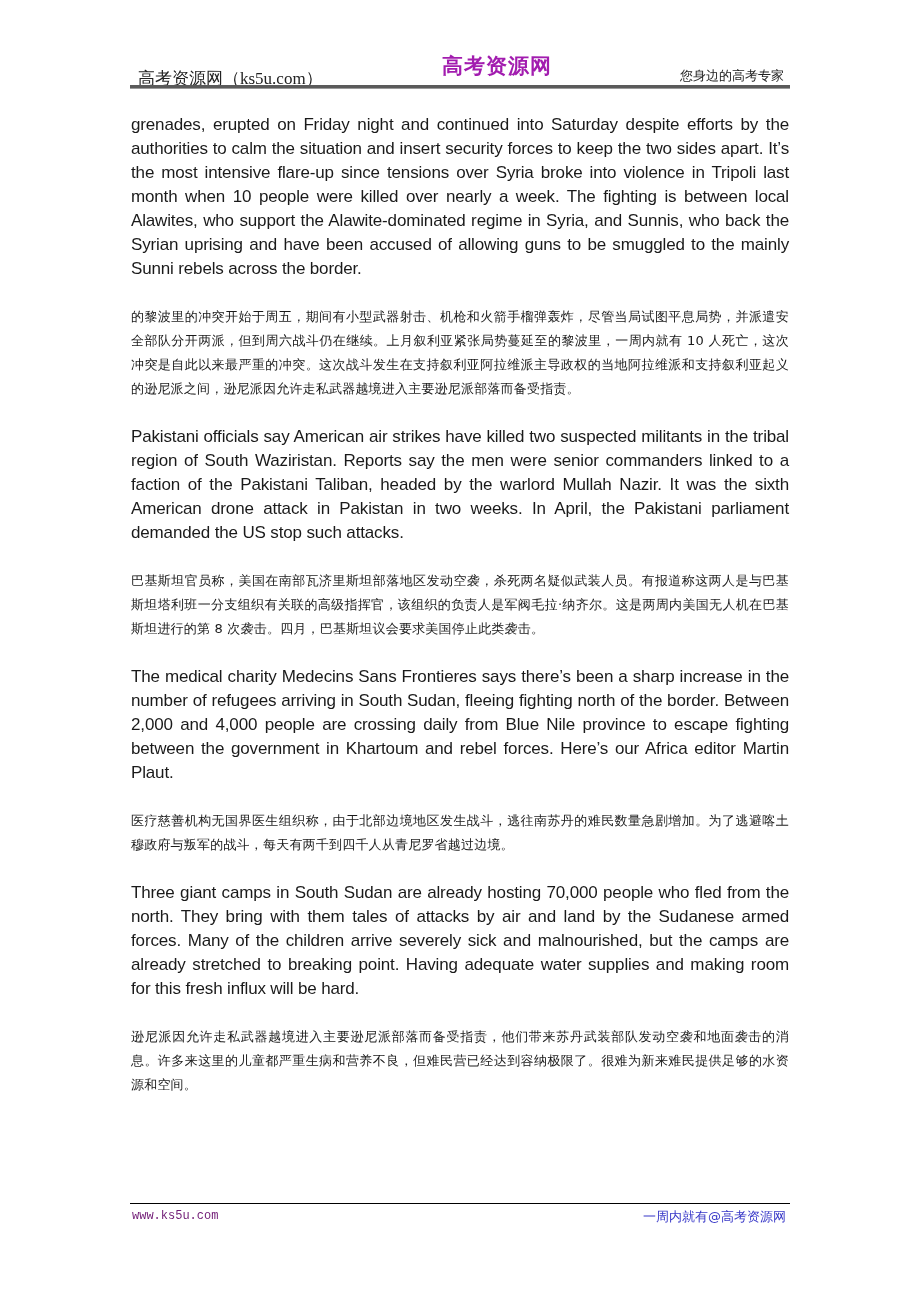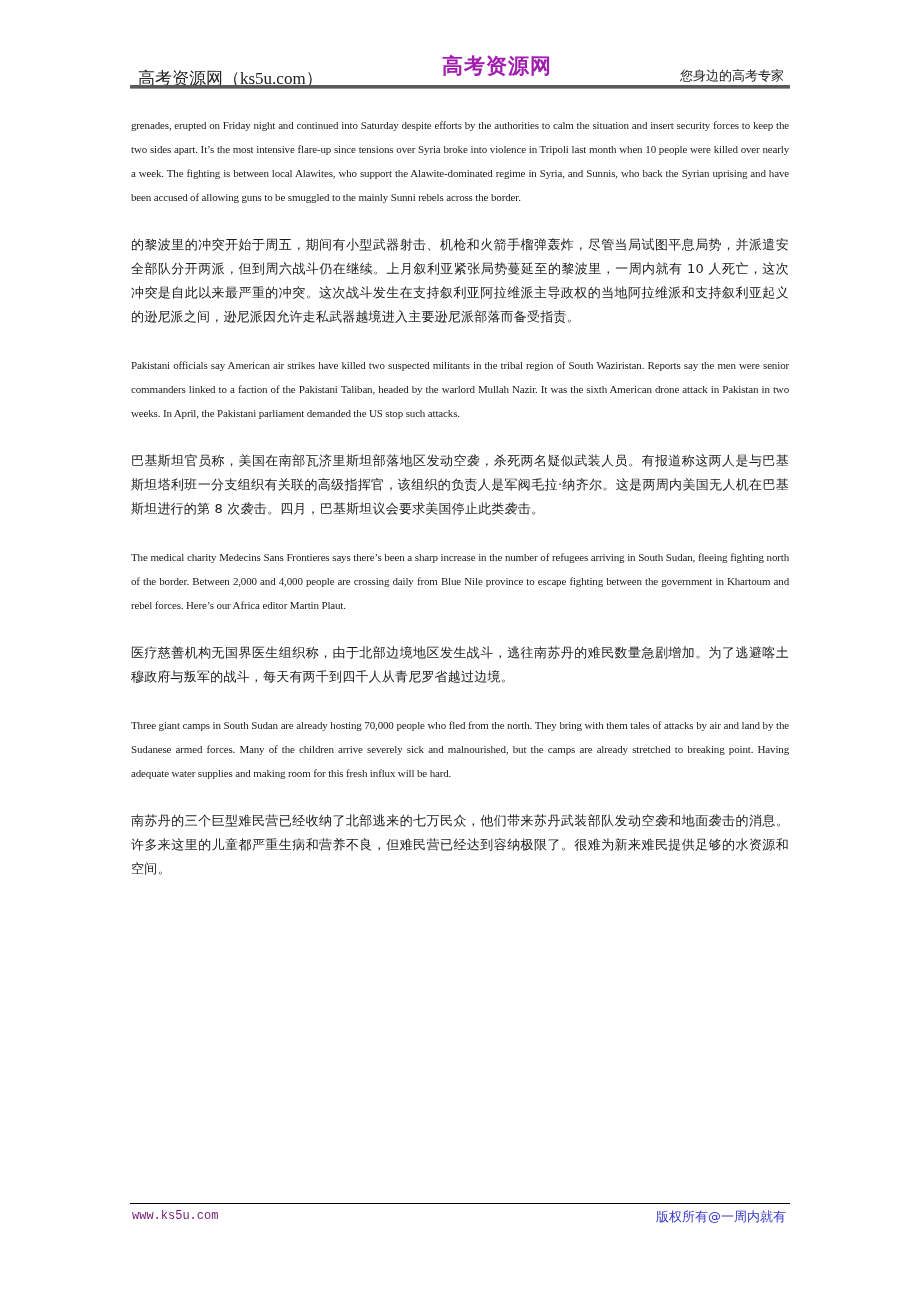--- a/index.html
+++ b/index.html
@@ -74,22 +74,22 @@
       width: 658px;
     }
     .para {
       margin: 0 0 24px 0;
       font-size: 14px;
       line-height: 24px;
       text-align: justify;
       text-align-last: left;
     }
     .para.en {
-      font-family: Liberation Serif, serif;
-      font-size: 11px;
+      font-family: Liberation Sans, sans-serif;
+      font-size: 17px;
       letter-spacing: -0.15px;
       word-spacing: 0px;
     }
     .para.zh {
       font-family: "DejaVu Sans", sans-serif;
       font-size: 13px;
       letter-spacing: 0.2px;
     }
     .watermark {
       position: absolute;
@@ -143,21 +143,21 @@
   <div class="header-rule"></div>
 
   <div class="content">
     <p class="para en">grenades, erupted on Friday night and continued into Saturday despite efforts by the authorities to calm the situation and insert security forces to keep the two sides apart. It’s the most intensive flare-up since tensions over Syria broke into violence in Tripoli last month when 10 people were killed over nearly a week. The fighting is between local Alawites, who support the Alawite-dominated regime in Syria, and Sunnis, who back the Syrian uprising and have been accused of allowing guns to be smuggled to the mainly Sunni rebels across the border.</p>
     <p class="para zh">的黎波里的冲突开始于周五，期间有小型武器射击、机枪和火箭手榴弹轰炸，尽管当局试图平息局势，并派遣安全部队分开两派，但到周六战斗仍在继续。上月叙利亚紧张局势蔓延至的黎波里，一周内就有 10 人死亡，这次冲突是自此以来最严重的冲突。这次战斗发生在支持叙利亚阿拉维派主导政权的当地阿拉维派和支持叙利亚起义的逊尼派之间，逊尼派因允许走私武器越境进入主要逊尼派部落而备受指责。</p>
     <p class="para en">Pakistani officials say American air strikes have killed two suspected militants in the tribal region of South Waziristan. Reports say the men were senior commanders linked to a faction of the Pakistani Taliban, headed by the warlord Mullah Nazir. It was the sixth American drone attack in Pakistan in two weeks. In April, the Pakistani parliament demanded the US stop such attacks.</p>
     <p class="para zh">巴基斯坦官员称，美国在南部瓦济里斯坦部落地区发动空袭，杀死两名疑似武装人员。有报道称这两人是与巴基斯坦塔利班一分支组织有关联的高级指挥官，该组织的负责人是军阀毛拉·纳齐尔。这是两周内美国无人机在巴基斯坦进行的第 8 次袭击。四月，巴基斯坦议会要求美国停止此类袭击。</p>
     <p class="para en">The medical charity Medecins Sans Frontieres says there’s been a sharp increase in the number of refugees arriving in South Sudan, fleeing fighting north of the border. Between 2,000 and 4,000 people are crossing daily from Blue Nile province to escape fighting between the government in Khartoum and rebel forces. Here’s our Africa editor Martin Plaut.</p>
     <p class="para zh">医疗慈善机构无国界医生组织称，由于北部边境地区发生战斗，逃往南苏丹的难民数量急剧增加。为了逃避喀土穆政府与叛军的战斗，每天有两千到四千人从青尼罗省越过边境。</p>
     <p class="para en">Three giant camps in South Sudan are already hosting 70,000 people who fled from the north. They bring with them tales of attacks by air and land by the Sudanese armed forces. Many of the children arrive severely sick and malnourished, but the camps are already stretched to breaking point. Having adequate water supplies and making room for this fresh influx will be hard.</p>
-    <p class="para zh">南苏丹的三个巨型难民营已经收纳了北部逃来的七万民众，他们带来苏丹武装部队发动空袭和地面袭击的消息。许多来这里的儿童都严重生病和营养不良，但难民营已经达到容纳极限了。很难为新来难民提供足够的水资源和空间。</p>
+    <p class="para zh">逊尼派因允许走私武器越境进入主要逊尼派部落而备受指责，他们带来苏丹武装部队发动空袭和地面袭击的消息。许多来这里的儿童都严重生病和营养不良，但难民营已经达到容纳极限了。很难为新来难民提供足够的水资源和空间。</p>
   </div>
 
   <div class="footer-rule"></div>
   <span class="footer-left">www.ks5u.com</span>
-  <span class="footer-right">版权所有@一周内就有</span>
+  <span class="footer-right">一周内就有@高考资源网</span>
 </div>
 
 <div class="watermark"></div>
 
 </body></html>

